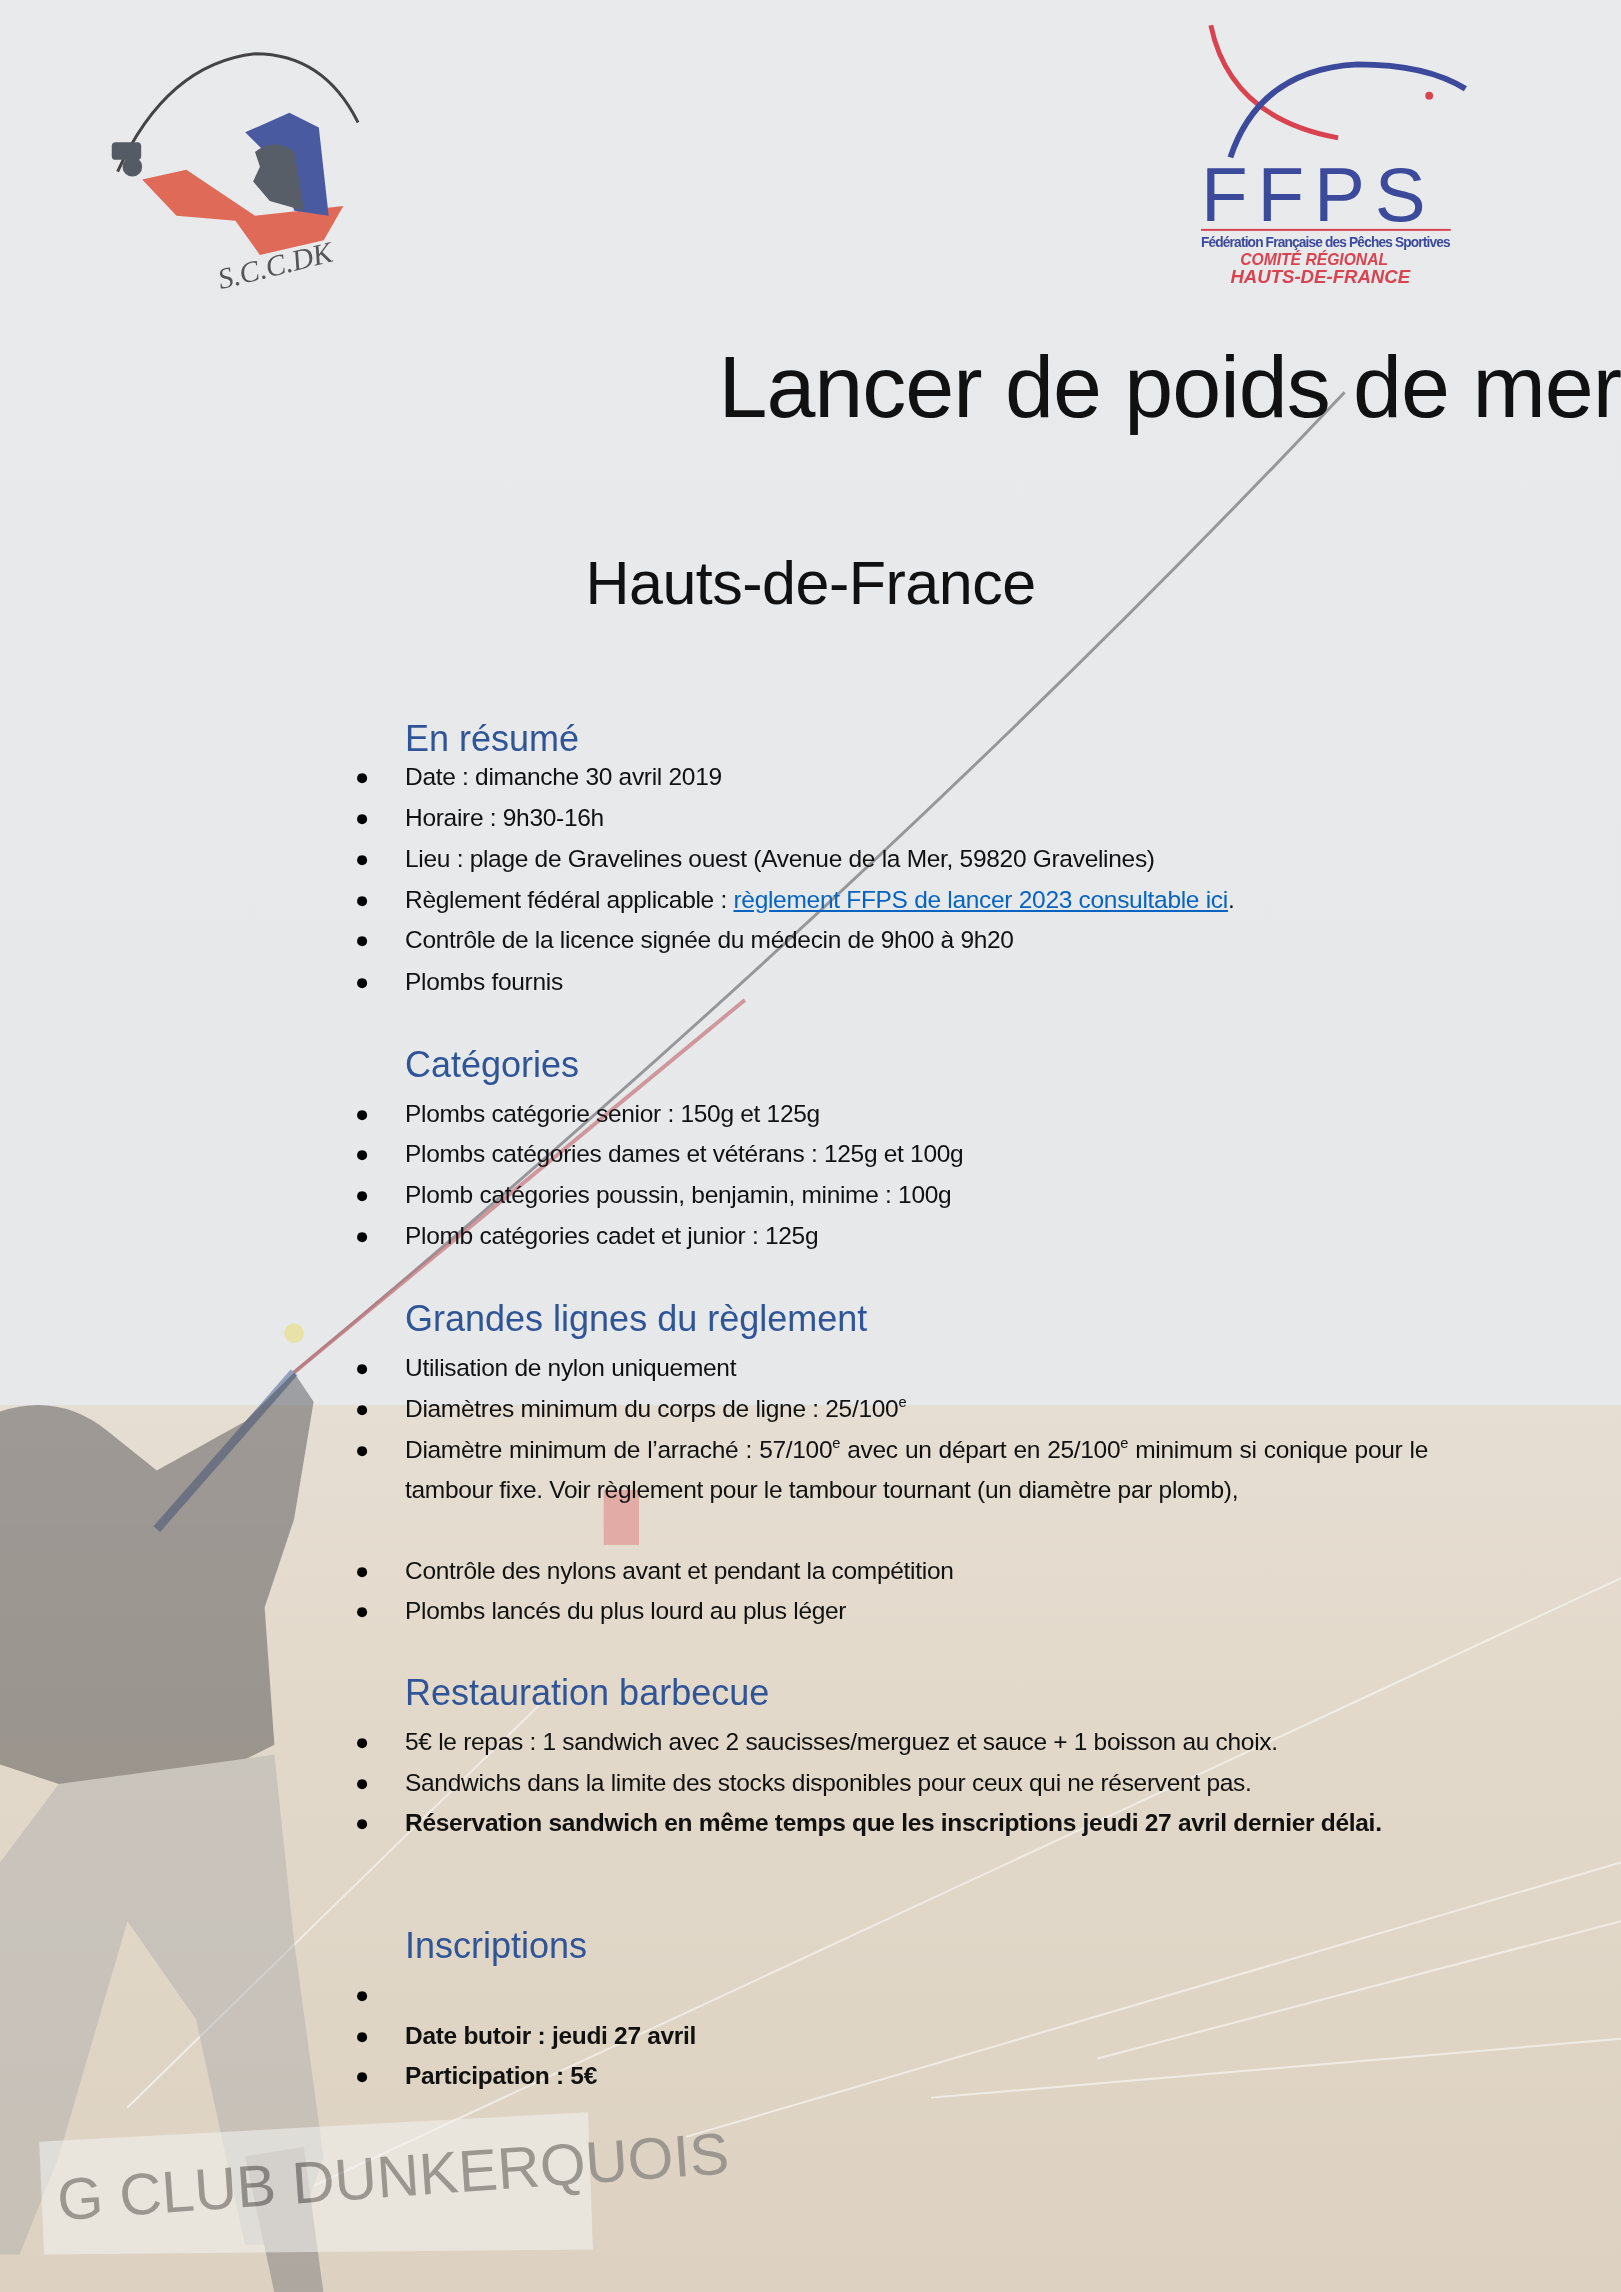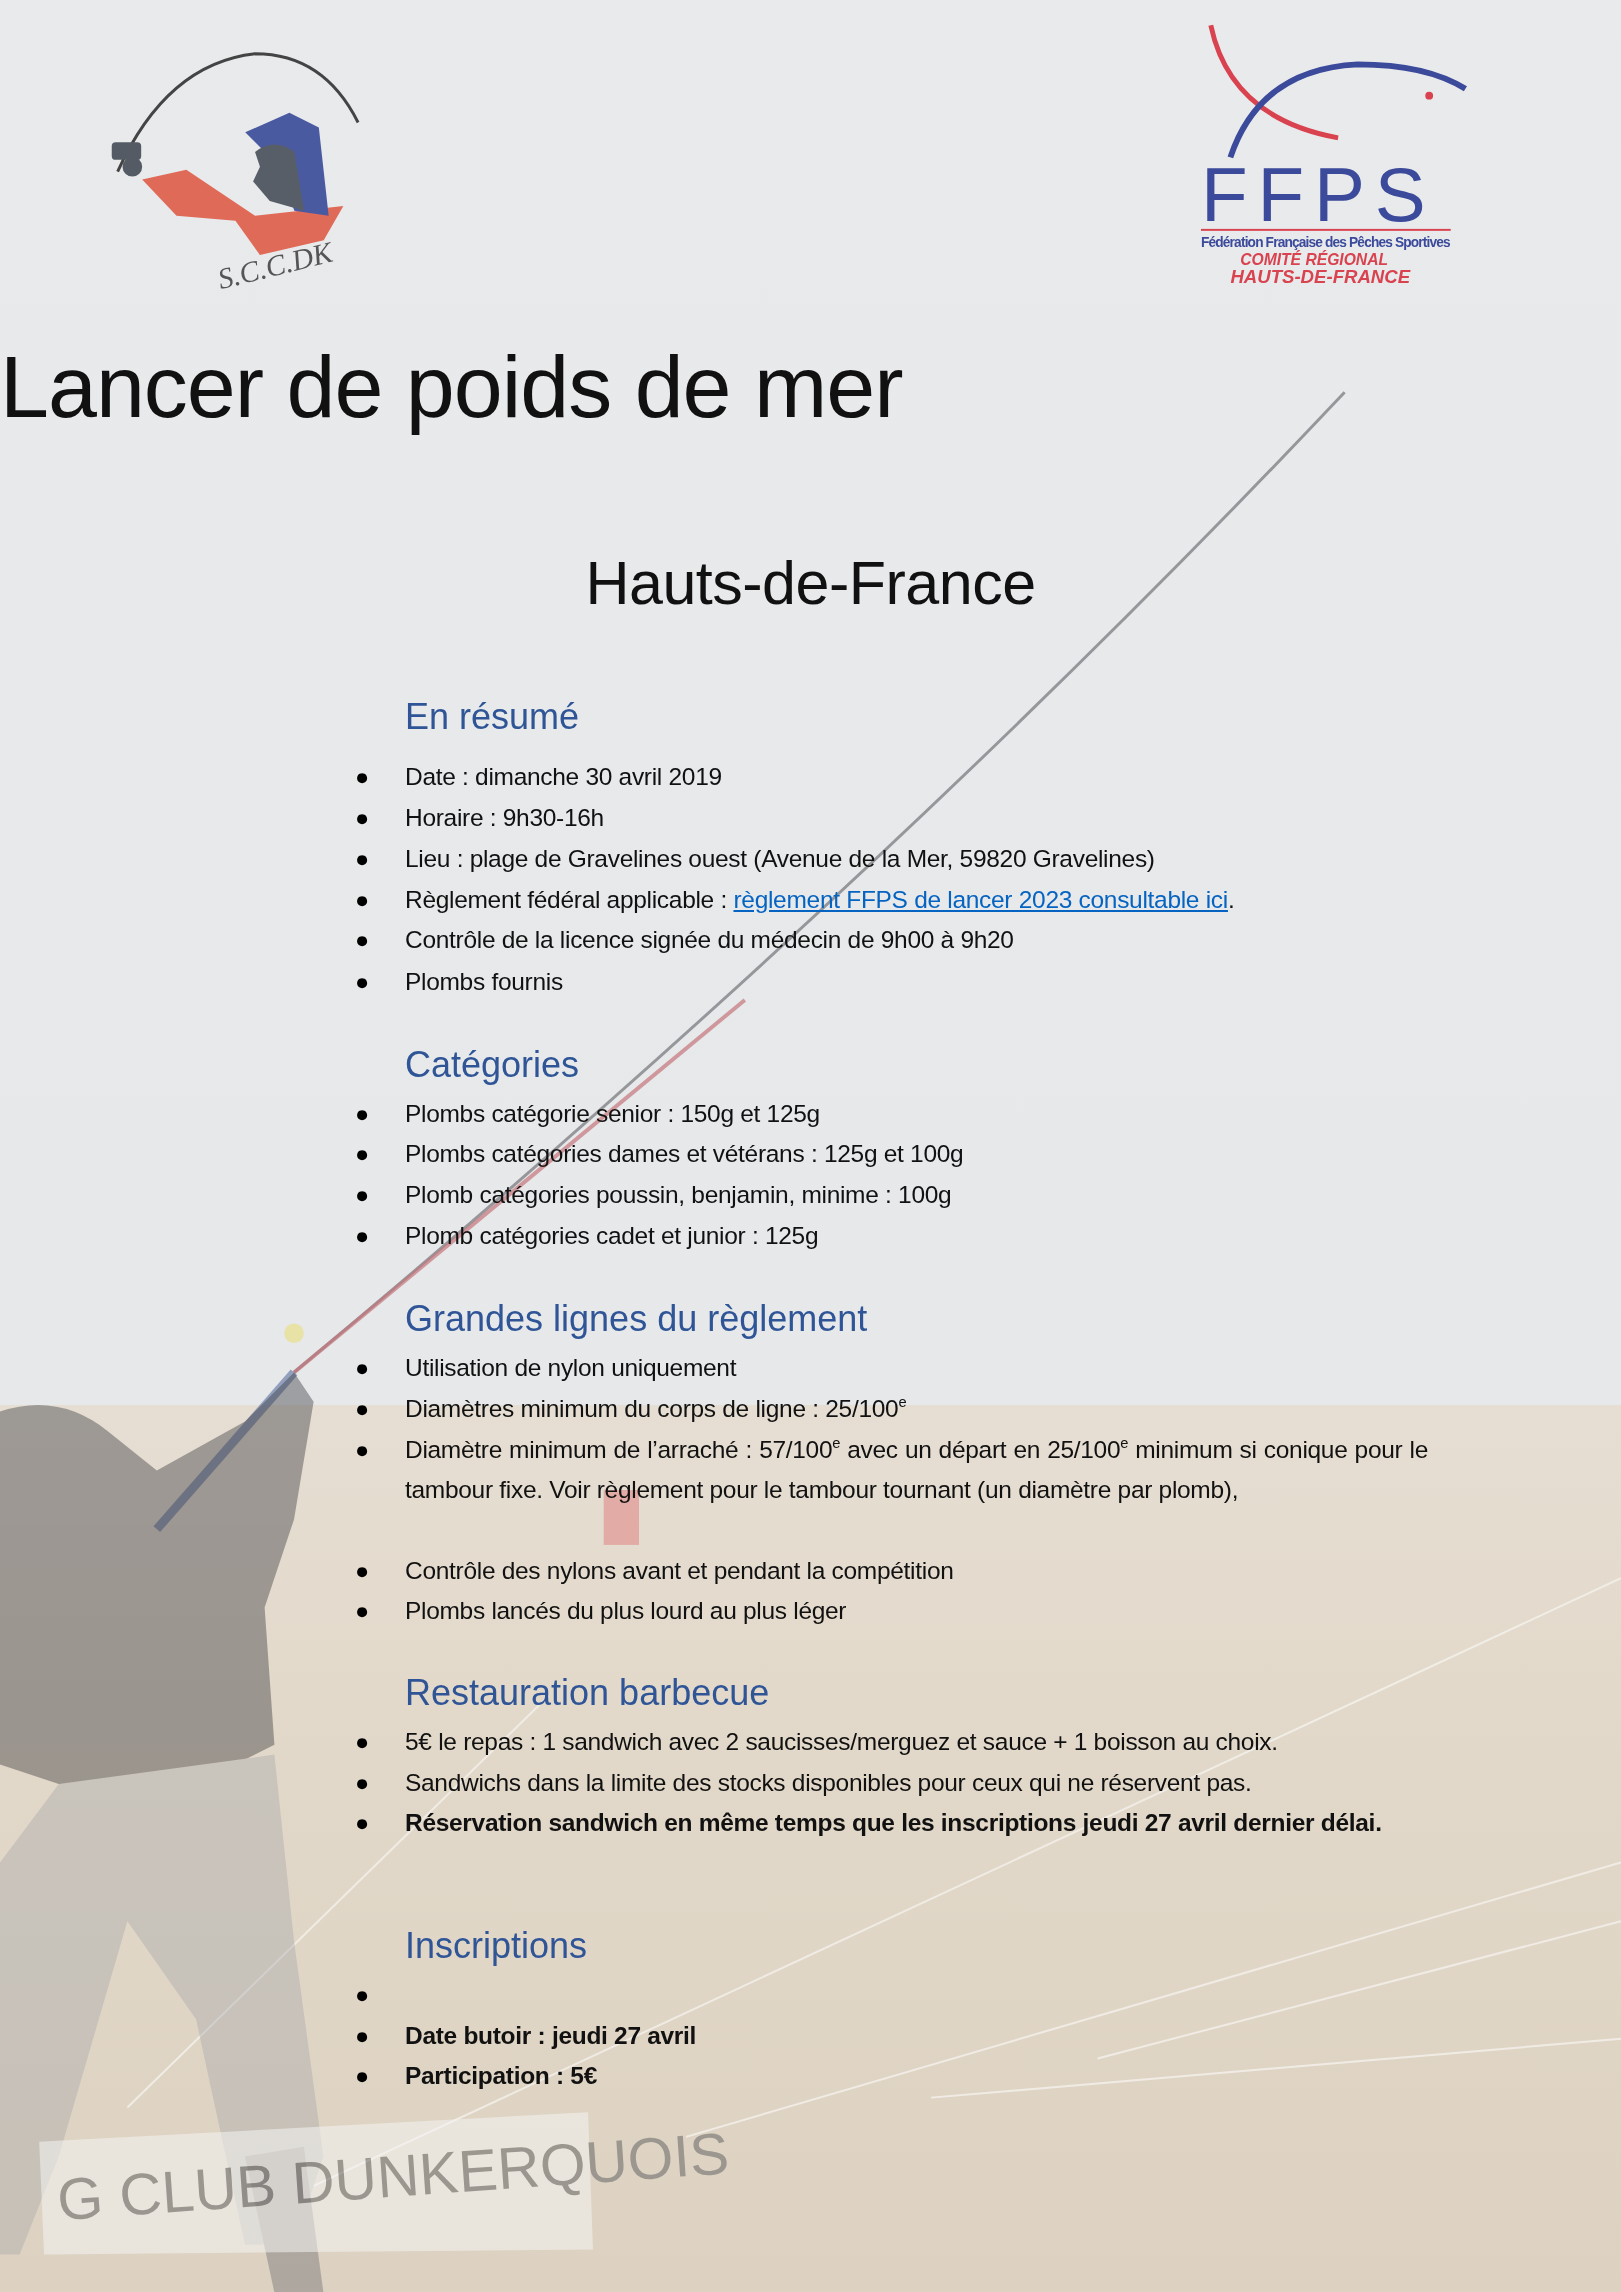--- a/index.html
+++ b/index.html
@@ -2,21 +2,21 @@
 <html><head>
 <meta charset="utf-8">
 <style>
   html, body { margin: 0; padding: 0; }
   body { width: 1621px; height: 2293px; position: relative; overflow: hidden; background: #e8e9eb; font-family: "Liberation Sans", sans-serif; }
   .page { position: absolute; left: 0; top: 0; width: 1621px; height: 2293px; }
   .bg-sky { position: absolute; left: 0; top: 0; width: 1621px; height: 1405px; background: linear-gradient(#e9eaec, #e6e8ea); }
   .bg-sand { position: absolute; left: 0; top: 1405px; width: 1621px; height: 888px; background: linear-gradient(#e6ded3, #e2d8c9 40%, #ddd2c1); }
   .bg-art { position: absolute; left: 0; top: 0; width: 1621px; height: 2293px; }
   .abs { position: absolute; }
-  .title { left: 0; width: 1621px; text-align: left; top: 333px; font-size: 88px; line-height: 108px; color: #111; letter-spacing: -1px; }
+  .title { left: 0; width: 1621px; text-align: right; top: 333px; font-size: 88px; line-height: 108px; color: #111; letter-spacing: -1px; }
   .subtitle { left: 0; width: 1621px; text-align: center; top: 461px; font-size: 53px; line-height: 69px; color: #111; letter-spacing: -0.5px; }
   .subtitle sup { font-size: 31px; vertical-align: 21.6px; line-height: 0; }
   .region { left: 0; width: 1621px; text-align: center; top: 544px; font-size: 61px; line-height: 78px; color: #111; letter-spacing: -0.5px; }
   .h2 { left: 405px; font-size: 36px; line-height: 45px; color: #2f5597; }
   .bullet { left: 355px; width: 17.6px; font-size: 23.5px; line-height: 41px; color: #000; }
   .item { left: 405px; width: 1023px; font-size: 24.5px; line-height: 40px; color: #111; letter-spacing: -0.3px; }
   .item.justify { text-align: justify; text-align-last: left; }
   .bold { font-weight: bold; }
   .link { color: #0563c1; text-decoration: underline; }
   sup.e { font-size: 14.7px; vertical-align: 9.8px; line-height: 0; }
@@ -75,21 +75,21 @@
     <text x="0" y="205" font-family="Liberation Sans, sans-serif" font-size="78" fill="#3b4a9a" letter-spacing="10">FFPS</text>
     <rect x="0" y="213" width="255" height="2" fill="#d9434f"></rect>
     <text x="0" y="232" font-family="Liberation Sans, sans-serif" font-weight="bold" font-size="14" fill="#3b4a9a" textLength="255">Fédération Française des Pêches Sportives</text>
     <text x="40" y="250" font-family="Liberation Sans, sans-serif" font-weight="bold" font-style="italic" font-size="16" fill="#d9434f">COMITÉ RÉGIONAL</text>
     <text x="30" y="268" font-family="Liberation Sans, sans-serif" font-weight="bold" font-style="italic" font-size="19" fill="#d9434f">HAUTS-DE-FRANCE</text>
   </svg>
 
   <div class="abs title">Lancer de poids de mer</div>
   <div class="abs region">Hauts-de-France</div>
 
-  <div class="abs h2" style="top:694px">En résumé</div>
+  <div class="abs h2" style="top:716px">En résumé</div>
   <div class="abs bullet" style="top:757px">●</div>
   <div class="abs item" style="top:757px">Date : dimanche 30 avril 2019</div>
   <div class="abs bullet" style="top:798px">●</div>
   <div class="abs item" style="top:798px">Horaire : 9h30-16h</div>
   <div class="abs bullet" style="top:839px">●</div>
   <div class="abs item" style="top:839px">Lieu : plage de Gravelines ouest (Avenue de la Mer, 59820 Gravelines)</div>
   <div class="abs bullet" style="top:880px">●</div>
   <div class="abs item" style="top:880px"><span>Règlement fédéral applicable : </span><span class="link">règlement FFPS de lancer 2023 consultable ici</span><span>.</span></div>
   <div class="abs bullet" style="top:920px">●</div>
   <div class="abs item" style="top:920px">Contrôle de la licence signée du médecin de 9h00 à 9h20</div>

